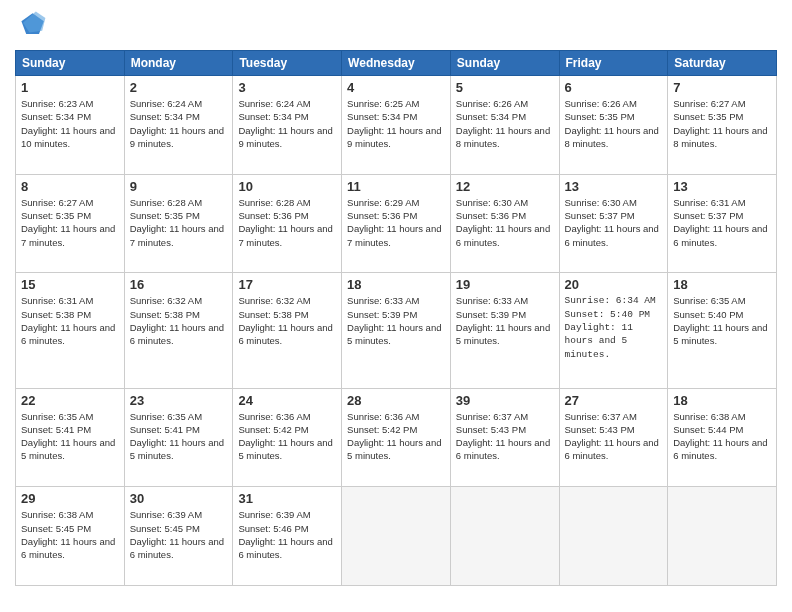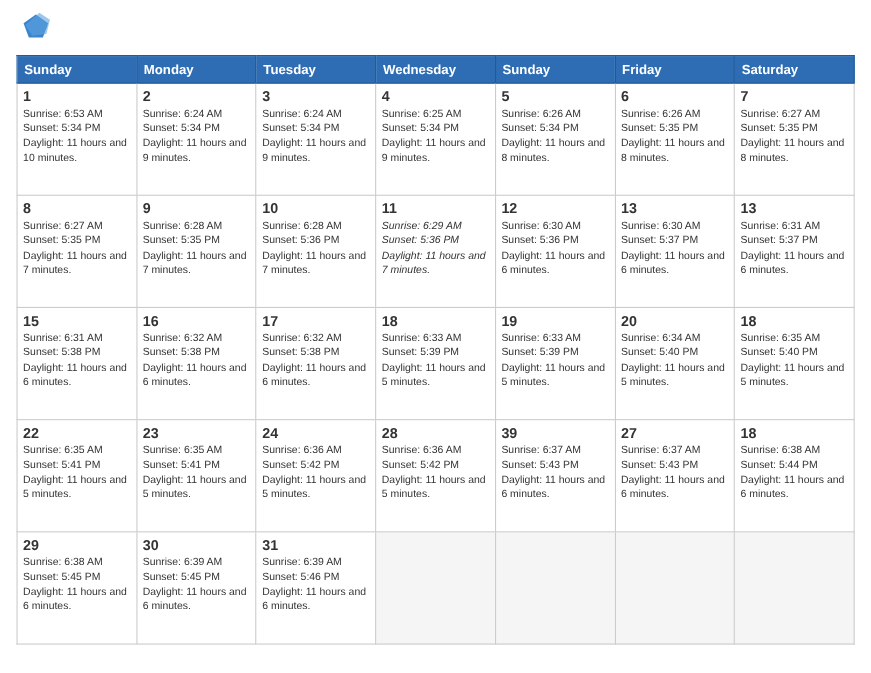--- a/index.html
+++ b/index.html
@@ -120,21 +120,21 @@
           <th>Wednesday</th>
           <th>Sunday</th>
           <th>Friday</th>
           <th>Saturday</th>
         </tr>
     </thead>
     <tbody id="calendar-body">
     <tr>
           <td>
             <span class="day-num">1</span>
-            <div class="day-info" style="white-space: pre-line;">Sunrise: 6:53 AM
+            <div class="day-info" style="white-space: pre-line;">Sunrise: 6:23 AM
 Sunset: 5:34 PM
 Daylight: 11 hours and 10 minutes.</div>
           </td>
           <td>
             <span class="day-num">2</span>
             <div class="day-info" style="white-space: pre-line;">Sunrise: 6:24 AM
 Sunset: 5:34 PM
 Daylight: 11 hours and 9 minutes.</div>
           </td>
           <td>
@@ -182,21 +182,21 @@
 Daylight: 11 hours and 7 minutes.</div>
           </td>
           <td>
             <span class="day-num">10</span>
             <div class="day-info" style="white-space: pre-line;">Sunrise: 6:28 AM
 Sunset: 5:36 PM
 Daylight: 11 hours and 7 minutes.</div>
           </td>
           <td>
             <span class="day-num">11</span>
-            <div class="day-info" style="white-space: pre-line; font-style: italic;">Sunrise: 6:29 AM
+            <div class="day-info" style="white-space: pre-line;">Sunrise: 6:29 AM
 Sunset: 5:36 PM
 Daylight: 11 hours and 7 minutes.</div>
           </td>
           <td>
             <span class="day-num">12</span>
             <div class="day-info" style="white-space: pre-line;">Sunrise: 6:30 AM
 Sunset: 5:36 PM
 Daylight: 11 hours and 6 minutes.</div>
           </td>
           <td>
@@ -238,21 +238,21 @@
 Daylight: 11 hours and 5 minutes.</div>
           </td>
           <td>
             <span class="day-num">19</span>
             <div class="day-info" style="white-space: pre-line;">Sunrise: 6:33 AM
 Sunset: 5:39 PM
 Daylight: 11 hours and 5 minutes.</div>
           </td>
           <td>
             <span class="day-num">20</span>
-            <div class="day-info" style="white-space: pre-line;">Sunrise: 6:34 AM
+            <div class="day-info" style="white-space: pre-line; font-family: Liberation Mono, monospace;">Sunrise: 6:34 AM
 Sunset: 5:40 PM
 Daylight: 11 hours and 5 minutes.</div>
           </td>
           <td>
             <span class="day-num">18</span>
             <div class="day-info" style="white-space: pre-line;">Sunrise: 6:35 AM
 Sunset: 5:40 PM
 Daylight: 11 hours and 5 minutes.</div>
           </td>
         </tr>

